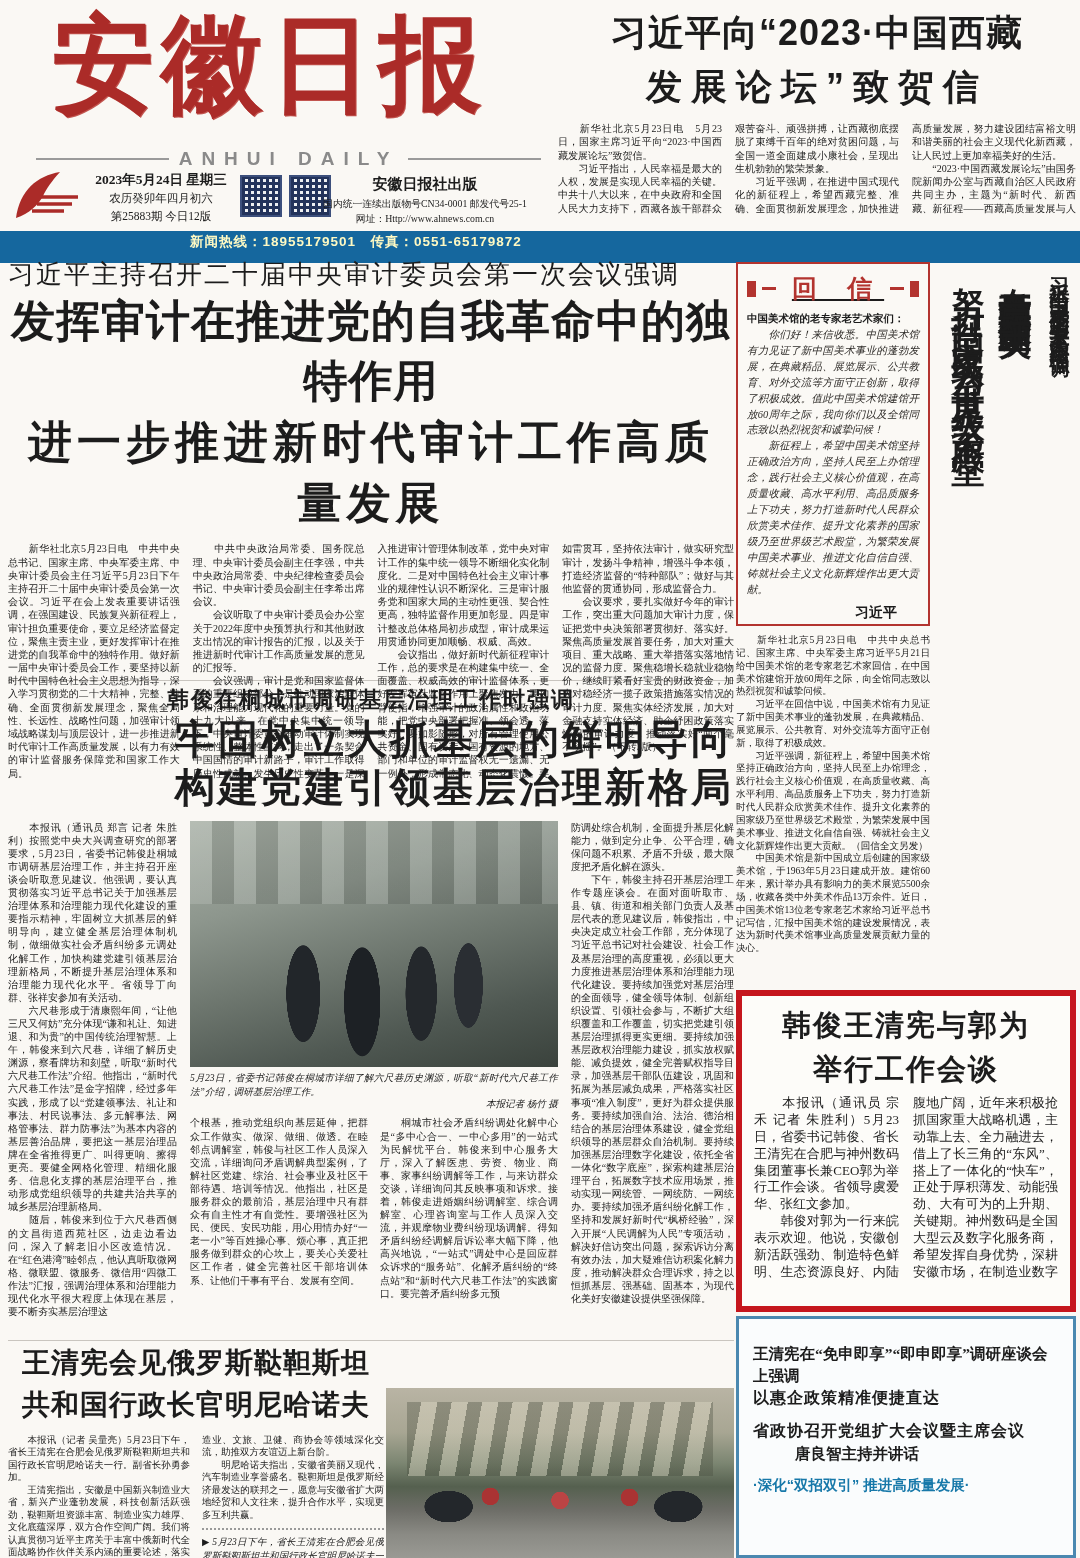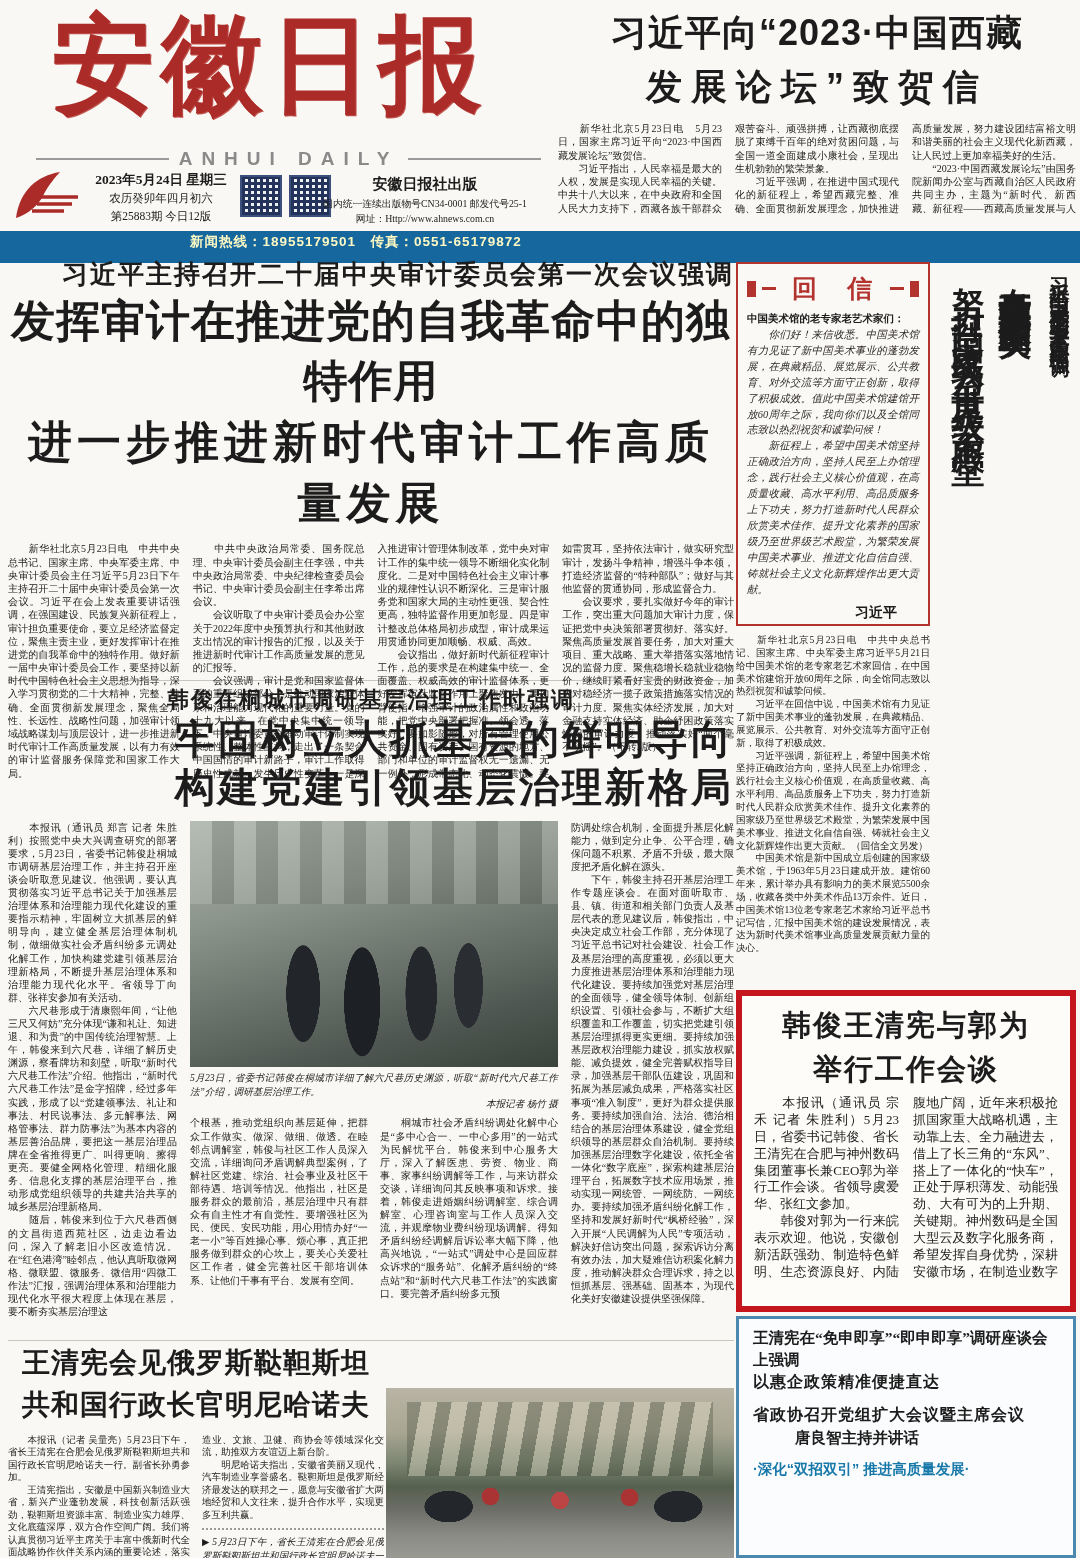--- a/index.html
+++ b/index.html
@@ -34,30 +34,30 @@
   .tibet-h.sp{letter-spacing:9px;}
   .tibet-body{margin-top:8px;height:104px;overflow:hidden;column-count:3;column-gap:13px;
               font-size:10px;line-height:1.33;}
 
   .hotline{position:absolute;left:0;top:231px;width:1080px;height:32px;background:#15679e;
            color:#fef9c3;font-size:13.5px;font-weight:bold;line-height:22px;padding-left:190px;
            box-sizing:border-box;letter-spacing:1px;}
 
   
   .audit{position:absolute;left:8px;top:258px;width:726px;height:422px;border-bottom:1px solid #c9c5bf;}
-  .audit-kicker{font-size:26px;font-weight:bold;text-align:right;letter-spacing:2px;line-height:1.25;}
+  .audit-kicker{font-size:26px;font-weight:normal;text-align:left;letter-spacing:2px;line-height:1.25;}
   .audit-h{font-size:44px;font-weight:900;text-align:center;line-height:1.38;letter-spacing:1px;}
   .audit-h.sp{letter-spacing:5px;}
   .audit-body{margin-top:9px;height:258px;overflow:hidden;column-count:4;column-gap:13px;
               font-size:10px;line-height:1.32;}
 
   
   .letter-box{position:absolute;left:736px;top:262px;width:194px;height:364px;box-sizing:border-box;
               border:2px solid #b3342f;background:#fbf9f5;padding:6px 9px;overflow:hidden;}
-  .lb-title-row{display:flex;align-items:center;gap:6px;margin:2px 0 6px 0;}
+  .lb-title-row{display:flex;align-items:center;gap:6px;margin:2px 0 6px 0;text-decoration:underline;}
   .lb-cap{width:9px;height:16px;background:#b3342f;}
   .lb-line{flex:1;height:3px;background:#b3342f;}
   .lb-title{font-size:25px;font-weight:900;color:#b3342f;letter-spacing:12px;padding-left:10px;}
   .lb-salute{font-size:10.5px;font-weight:bold;line-height:1.5;}
   .lb-para{font-size:10.5px;font-style:italic;line-height:1.52;text-align:justify;color:#2e2b28;}
   .lb-sign{font-size:14px;font-weight:bold;text-align:right;padding-right:22px;margin-top:6px;}
   .lb-date{font-size:9.8px;text-align:center;margin-top:4px;}
 
   .letter-news{position:absolute;left:736px;top:634px;width:194px;height:352px;overflow:hidden;
                font-size:9.6px;line-height:1.34;}
@@ -114,21 +114,21 @@
      background:repeating-linear-gradient(100deg,rgba(70,75,60,.35) 0 14px,rgba(225,220,200,.4) 14px 30px);}
   .photo2:after{content:"";position:absolute;left:0;top:52%;width:100%;height:30%;
      background:radial-gradient(circle 9px at 30% 40%,#a33 95%,transparent),
                 radial-gradient(circle 9px at 50% 48%,#b44 95%,transparent),
                 radial-gradient(circle 9px at 70% 42%,#a33 95%,transparent),
                 radial-gradient(ellipse 40px 26px at 18% 60%,#23272b 60%,transparent 61%),
                 radial-gradient(ellipse 40px 26px at 84% 60%,#23272b 60%,transparent 61%);}
 
   
   .index-box{position:absolute;left:736px;top:1316px;width:340px;height:242px;box-sizing:border-box;
-             border:3px solid #4a88b0;background:#fafcfd;padding:8px 14px;overflow:hidden;}
+             border:3px solid #4a88b0;background:#fafcfd;padding:24px 14px;overflow:hidden;}
   .ib-kicker{font-size:15.5px;font-weight:bold;line-height:1.4;}
   .ib-big{font-size:16px;font-weight:900;line-height:1.45;letter-spacing:1px;}
   .ib-sub{font-size:15.5px;font-weight:bold;line-height:1.5;margin-left:42px;}
   .ib-teal{font-size:14.5px;font-weight:bold;color:#1778a9;margin-top:10px;line-height:1.5;}
   .ib-gap{height:9px;}
 </style>
 </head>
 <body>
 
 <div class="page">

